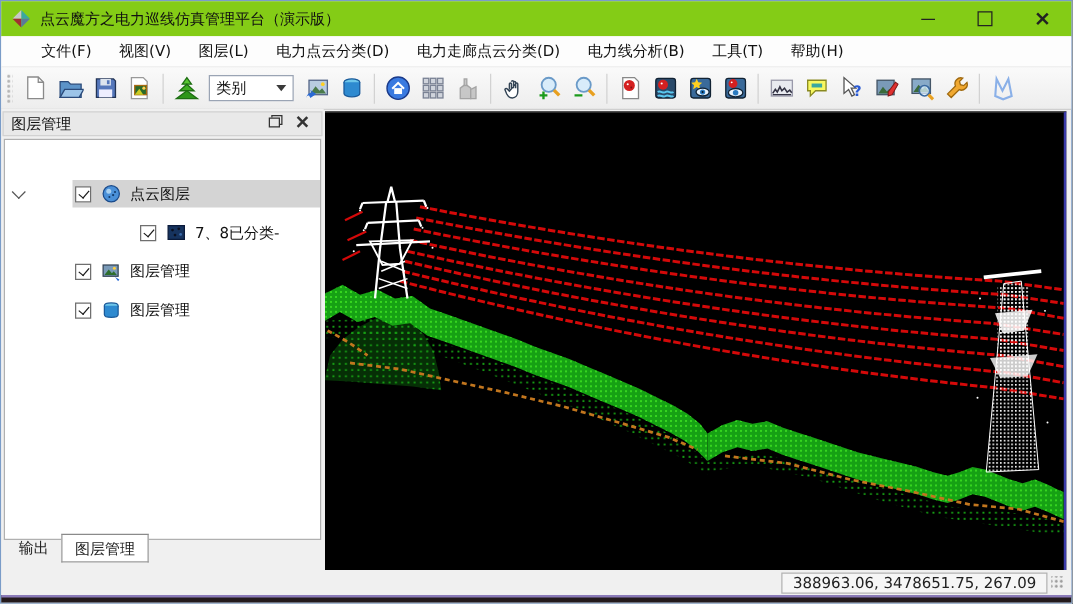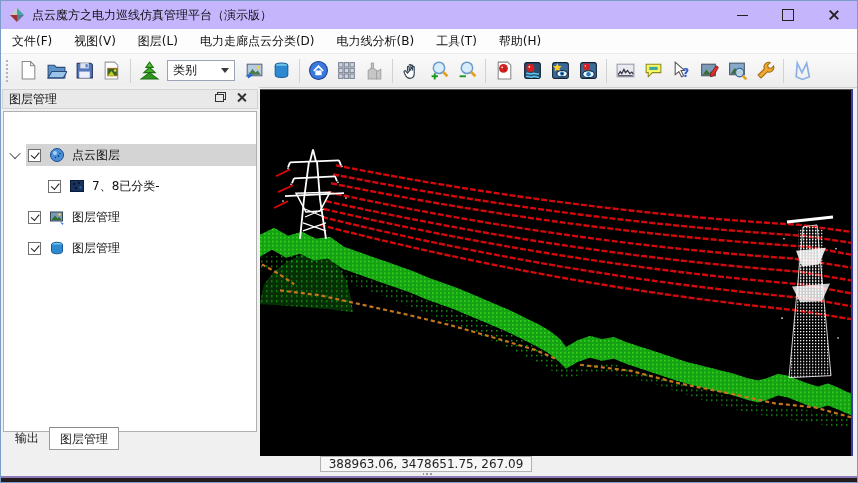--- a/index.html
+++ b/index.html
@@ -1,35 +1,35 @@
 <!DOCTYPE html>
 <html style="--powerline: #d40909; --veg-bright: #35d61f; --veg-mid: #16a114; --veg-dark: #0b6e0b; --ground-orange: #c2761e; --tower: #ffffff; --viewport-bg: #000000; --accent-blue: #3a3aa8;"><head>
 <meta charset="utf-8">
 <style>
   html,body{margin:0;padding:0;}
   body{width:858px;height:483px;position:relative;overflow:hidden;
        font-family:"DejaVu Sans","Liberation Sans",sans-serif;font-size:12px;color:#111;background:#f0f0f0;}
   .window{position:absolute;inset:0;border:1px solid #7a9cc8;box-sizing:border-box;background:#f0f0f0;}
 
   
-  .titlebar{height:28px;background:#c4b5fd;display:flex;align-items:center;padding-left:8px;justify-content:flex-end;}
+  .titlebar{height:28px;background:#84cc16;display:flex;align-items:center;padding-left:8px;justify-content:flex-end;}
   .app-icon{width:16px;height:16px;display:inline-block;}
   .title{margin-left:7px;font-size:12px;}
   .win-controls{margin-left:auto;display:flex;height:100%;}
   .wc{width:46px;display:flex;align-items:center;justify-content:center;}
   .wc-min i{display:block;width:11px;border-top:1.4px solid #222;}
   .wc-max i{display:block;width:10px;height:10px;border:1.4px solid #222;}
   .wc-close{position:relative;}
   .wc-close i{position:relative;display:block;width:12px;height:12px;}
   .wc-close i::before,.wc-close i::after{content:"";position:absolute;left:5px;top:0;width:1.6px;height:12px;background:#222;}
   .wc-close i::before{transform:rotate(45deg);}
   .wc-close i::after{transform:rotate(-45deg);}
 
   
-  .menubar{height:24px;background:#fdfdfd;display:flex;align-items:center;padding-left:0;border-bottom:1px solid #ececec;}
+  .menubar{height:24px;background:#fdfdfd;display:flex;align-items:center;padding-left:21px;border-bottom:1px solid #ececec;}
   .menu-item{padding:0 11px;height:100%;display:flex;align-items:center;cursor:default;}
 
   
   .toolbar{height:33px;background:linear-gradient(#fafafa,#ededed);border-bottom:1px solid #cfcfcf;
            display:flex;align-items:center;padding-left:2px;}
   .tgrip{width:5px;height:24px;margin:0 4px 0 2px;
          background-image:radial-gradient(circle,#b4b4b4 1px,transparent 1.3px);background-size:4px 4px;}
   .tbtn{width:28px;height:28px;display:flex;align-items:center;justify-content:center;}
   .tsep{width:1px;height:24px;background:#d2d2d2;margin:0 4px;}
   .dropdown{width:68px;height:21px;border:1px solid #9aa4b4;background:#fff;display:flex;align-items:center;
@@ -48,21 +48,21 @@
   .float-glyph{position:relative;display:block;width:11px;height:10px;}
   .float-glyph::before{content:"";position:absolute;right:0;top:0;width:7px;height:6px;border:1.3px solid #333;background:#e9e9e9;}
   .float-glyph::after{content:"";position:absolute;left:0;bottom:0;width:7px;height:6px;border:1.3px solid #333;background:#e9e9e9;}
   .x-glyph{position:relative;display:block;width:11px;height:11px;}
   .x-glyph::before,.x-glyph::after{content:"";position:absolute;left:5px;top:0;width:1.6px;height:11px;background:#333;}
   .x-glyph::before{transform:rotate(45deg);}
   .x-glyph::after{transform:rotate(-45deg);}
 
   .tree{position:absolute;top:24px;left:2px;right:2px;bottom:24px;background:#fff;border:1px solid #b0b0b0;
         padding-top:32px;box-sizing:border-box;overflow:hidden;}
-  .trow{height:22px;display:flex;align-items:center;margin-bottom:9px;}
+  .trow{height:22px;display:flex;align-items:center;margin-bottom:9px;gap:32px;}
   .chev-slot{width:22px;display:flex;justify-content:center;flex:none;}
   .chev{width:7px;height:7px;border-right:1.8px solid #555;border-bottom:1.8px solid #555;transform:rotate(45deg) translate(-1px,-1px);}
   .rowbody{display:flex;align-items:center;flex:1;height:100%;padding-left:2px;}
   .trow.selected .rowbody{background:#d4d4d4;}
   .indent{width:20px;flex:none;}
   .cb{width:13px;height:13px;border:1px solid #6f6f6f;background:#fff;position:relative;margin-right:8px;flex:none;box-sizing:border-box;}
   .cb::after{content:"";position:absolute;left:1.5px;top:2px;width:7px;height:3.5px;
              border-left:1.8px solid #1a1a1a;border-bottom:1.8px solid #1a1a1a;transform:rotate(-50deg);}
   .licon{width:16px;height:16px;margin-right:7px;flex:none;}
   .tlabel{white-space:nowrap;}
@@ -71,21 +71,21 @@
   .tab{height:19px;padding:1px 10px 0;display:flex;align-items:center;color:#222;}
   .tab.active{background:#fff;border:1px solid #9a9a9a;border-top-color:#8a8a8a;height:20px;margin-top:-1px;}
 
   .viewport{position:absolute;left:259px;top:2px;width:591px;bottom:0;background:var(--viewport-bg,#000);
             border-right:2px solid var(--accent-blue,#3a3aa8);border-top:1px solid #555;}
   .scene{display:block;width:100%;height:100%;}
   .pl{stroke:var(--powerline,#d40909);fill:none;}
 
   
   .statusbar{position:absolute;left:0;right:0;bottom:6px;height:20px;background:#f0f0f0;display:flex;align-items:center;
-             justify-content:flex-end;padding-right:6px;flex-direction:column;}
+             justify-content:flex-end;padding-right:6px;}
   .coords{min-width:188px;height:17px;border:1px solid #b2b2b2;background:#f6f6f6;display:flex;align-items:center;
           justify-content:center;padding:0 8px;color:#222;box-sizing:border-box;}
   .grip{width:10px;height:10px;margin-left:3px;
         background-image:radial-gradient(circle,#9a9a9a 1px,transparent 1.2px);background-size:4px 4px;background-position:bottom right;}
   .desktop-strip{position:absolute;left:0;right:0;bottom:0;height:6px;background:#241a1c;border-top:2px solid #8a7ab8;box-sizing:border-box;}
 </style>
 </head>
 <body>
 
 <div class="window">
@@ -110,20 +110,21 @@
       <div class="wc wc-close">
           <i></i>
         </div>
     </div>
   </div>
 
   <div class="menubar">
     <span class="menu-item">文件(F)</span>
     <span class="menu-item">视图(V)</span>
     <span class="menu-item">图层(L)</span>
+    <span class="menu-item">电力点云分类(D)</span>
     <span class="menu-item">电力走廊点云分类(D)</span>
     <span class="menu-item">电力线分析(B)</span>
     <span class="menu-item">工具(T)</span>
     <span class="menu-item">帮助(H)</span>
   </div>
 
   <div class="toolbar">
     <span class="tgrip"></span>
 
     <span class="tbtn">

